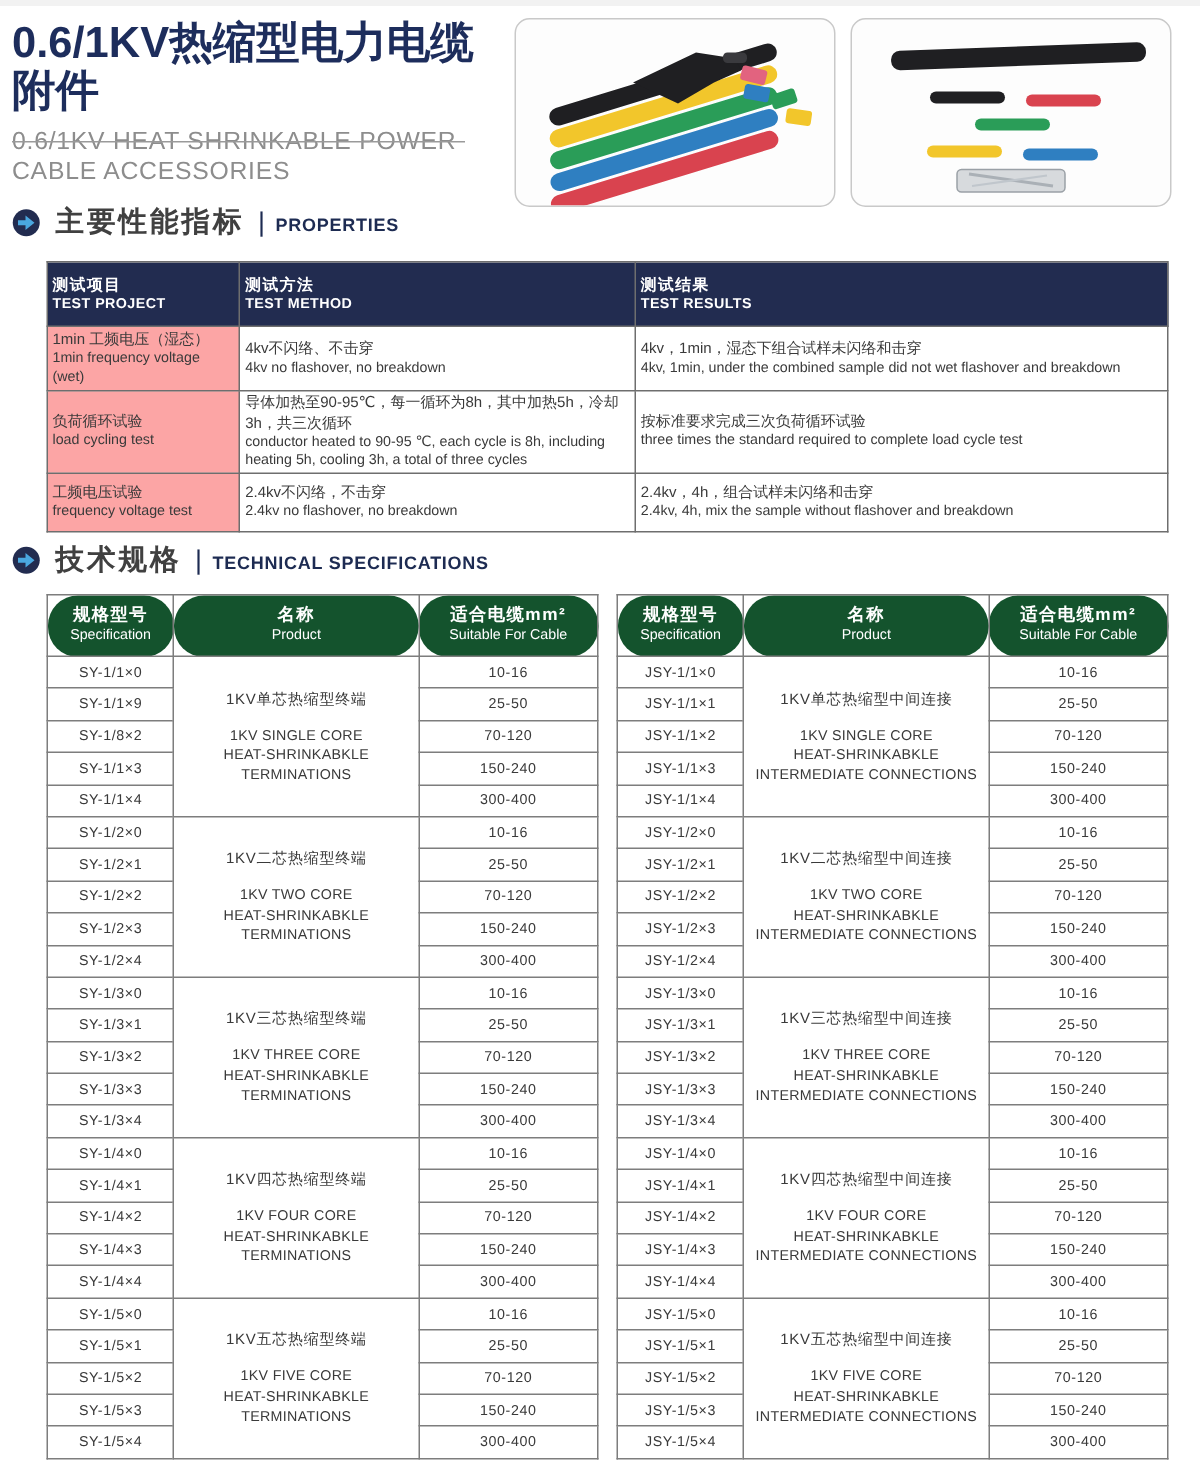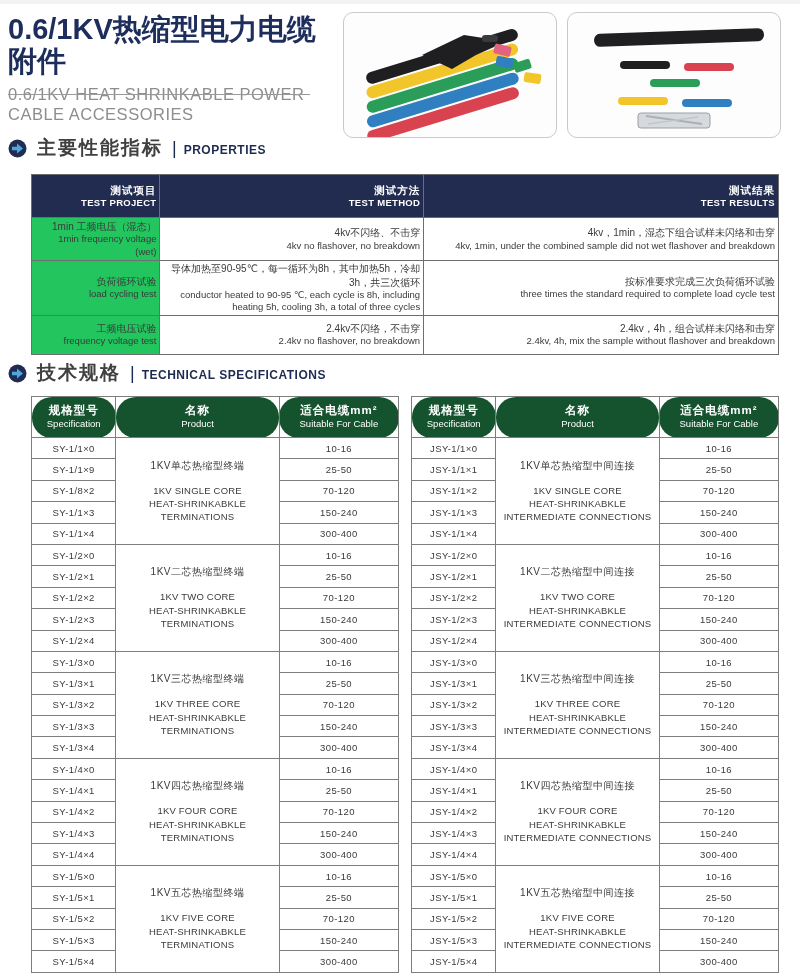--- a/index.html
+++ b/index.html
@@ -19,28 +19,28 @@
   
   .section-header{position:absolute;left:8px;display:flex;align-items:center;}
   .section-header .icon{width:19px;height:19px;margin-right:10px;flex:0 0 auto;}
   .section-zh{font-size:19px;font-weight:bold;color:#404040;letter-spacing:2px;}
   .section-bar{margin:0 7px 0 9px;color:#1d2b52;font-size:18px;font-weight:normal;}
   .section-en{font-size:12px;font-weight:bold;color:#1d2b52;letter-spacing:0.5px;padding-top:3px;}
   .sh-props{top:131px;}
   .sh-specs{top:356px;}
   
   .props-table{position:absolute;left:31px;top:170px;width:748px;border-collapse:collapse;table-layout:fixed;}
-  .props-table th,.props-table td{border:1px solid #6e6e6e;padding:1px 3px;text-align:right;vertical-align:middle;}
+  .props-table th,.props-table td{border:1px solid #6e6e6e;padding:1px 3px;text-align:left;vertical-align:middle;}
   .props-table th{background:#222c50;color:#ffffff;height:40px;}
   .props-table .zh{font-size:10px;line-height:1.35;}
   .props-table .en{font-size:9.5px;line-height:1.3;}
   .props-table th .zh{font-weight:bold;letter-spacing:1px;font-size:10.5px;}
   .props-table th .en{font-weight:bold;letter-spacing:0.3px;}
   .props-table td{color:#3a3a3a;}
-  .props-table td.shade{background:#22c55e;}
+  .props-table td.shade{background:#fca5a5;}
   .props-table tr.prow0 td{height:40px;}
   .props-table tr.prow1 td{height:46px;}
   .props-table tr.prow2 td{height:36px;}
   
   .spec-table{position:absolute;top:392px;width:368px;border-collapse:collapse;table-layout:fixed;}
   .spec-table.left{left:31px;}
   .spec-table.right{left:411px;}
   .spec-table th,.spec-table td{border:1px solid #7d7d7d;padding:0 2px;text-align:center;vertical-align:middle;}
   .spec-table th{background:#14532d;color:#ffffff;height:40px;border-radius:20px;}
   .spec-table th .zh{font-size:11.5px;font-weight:bold;letter-spacing:1px;line-height:1.3;}

